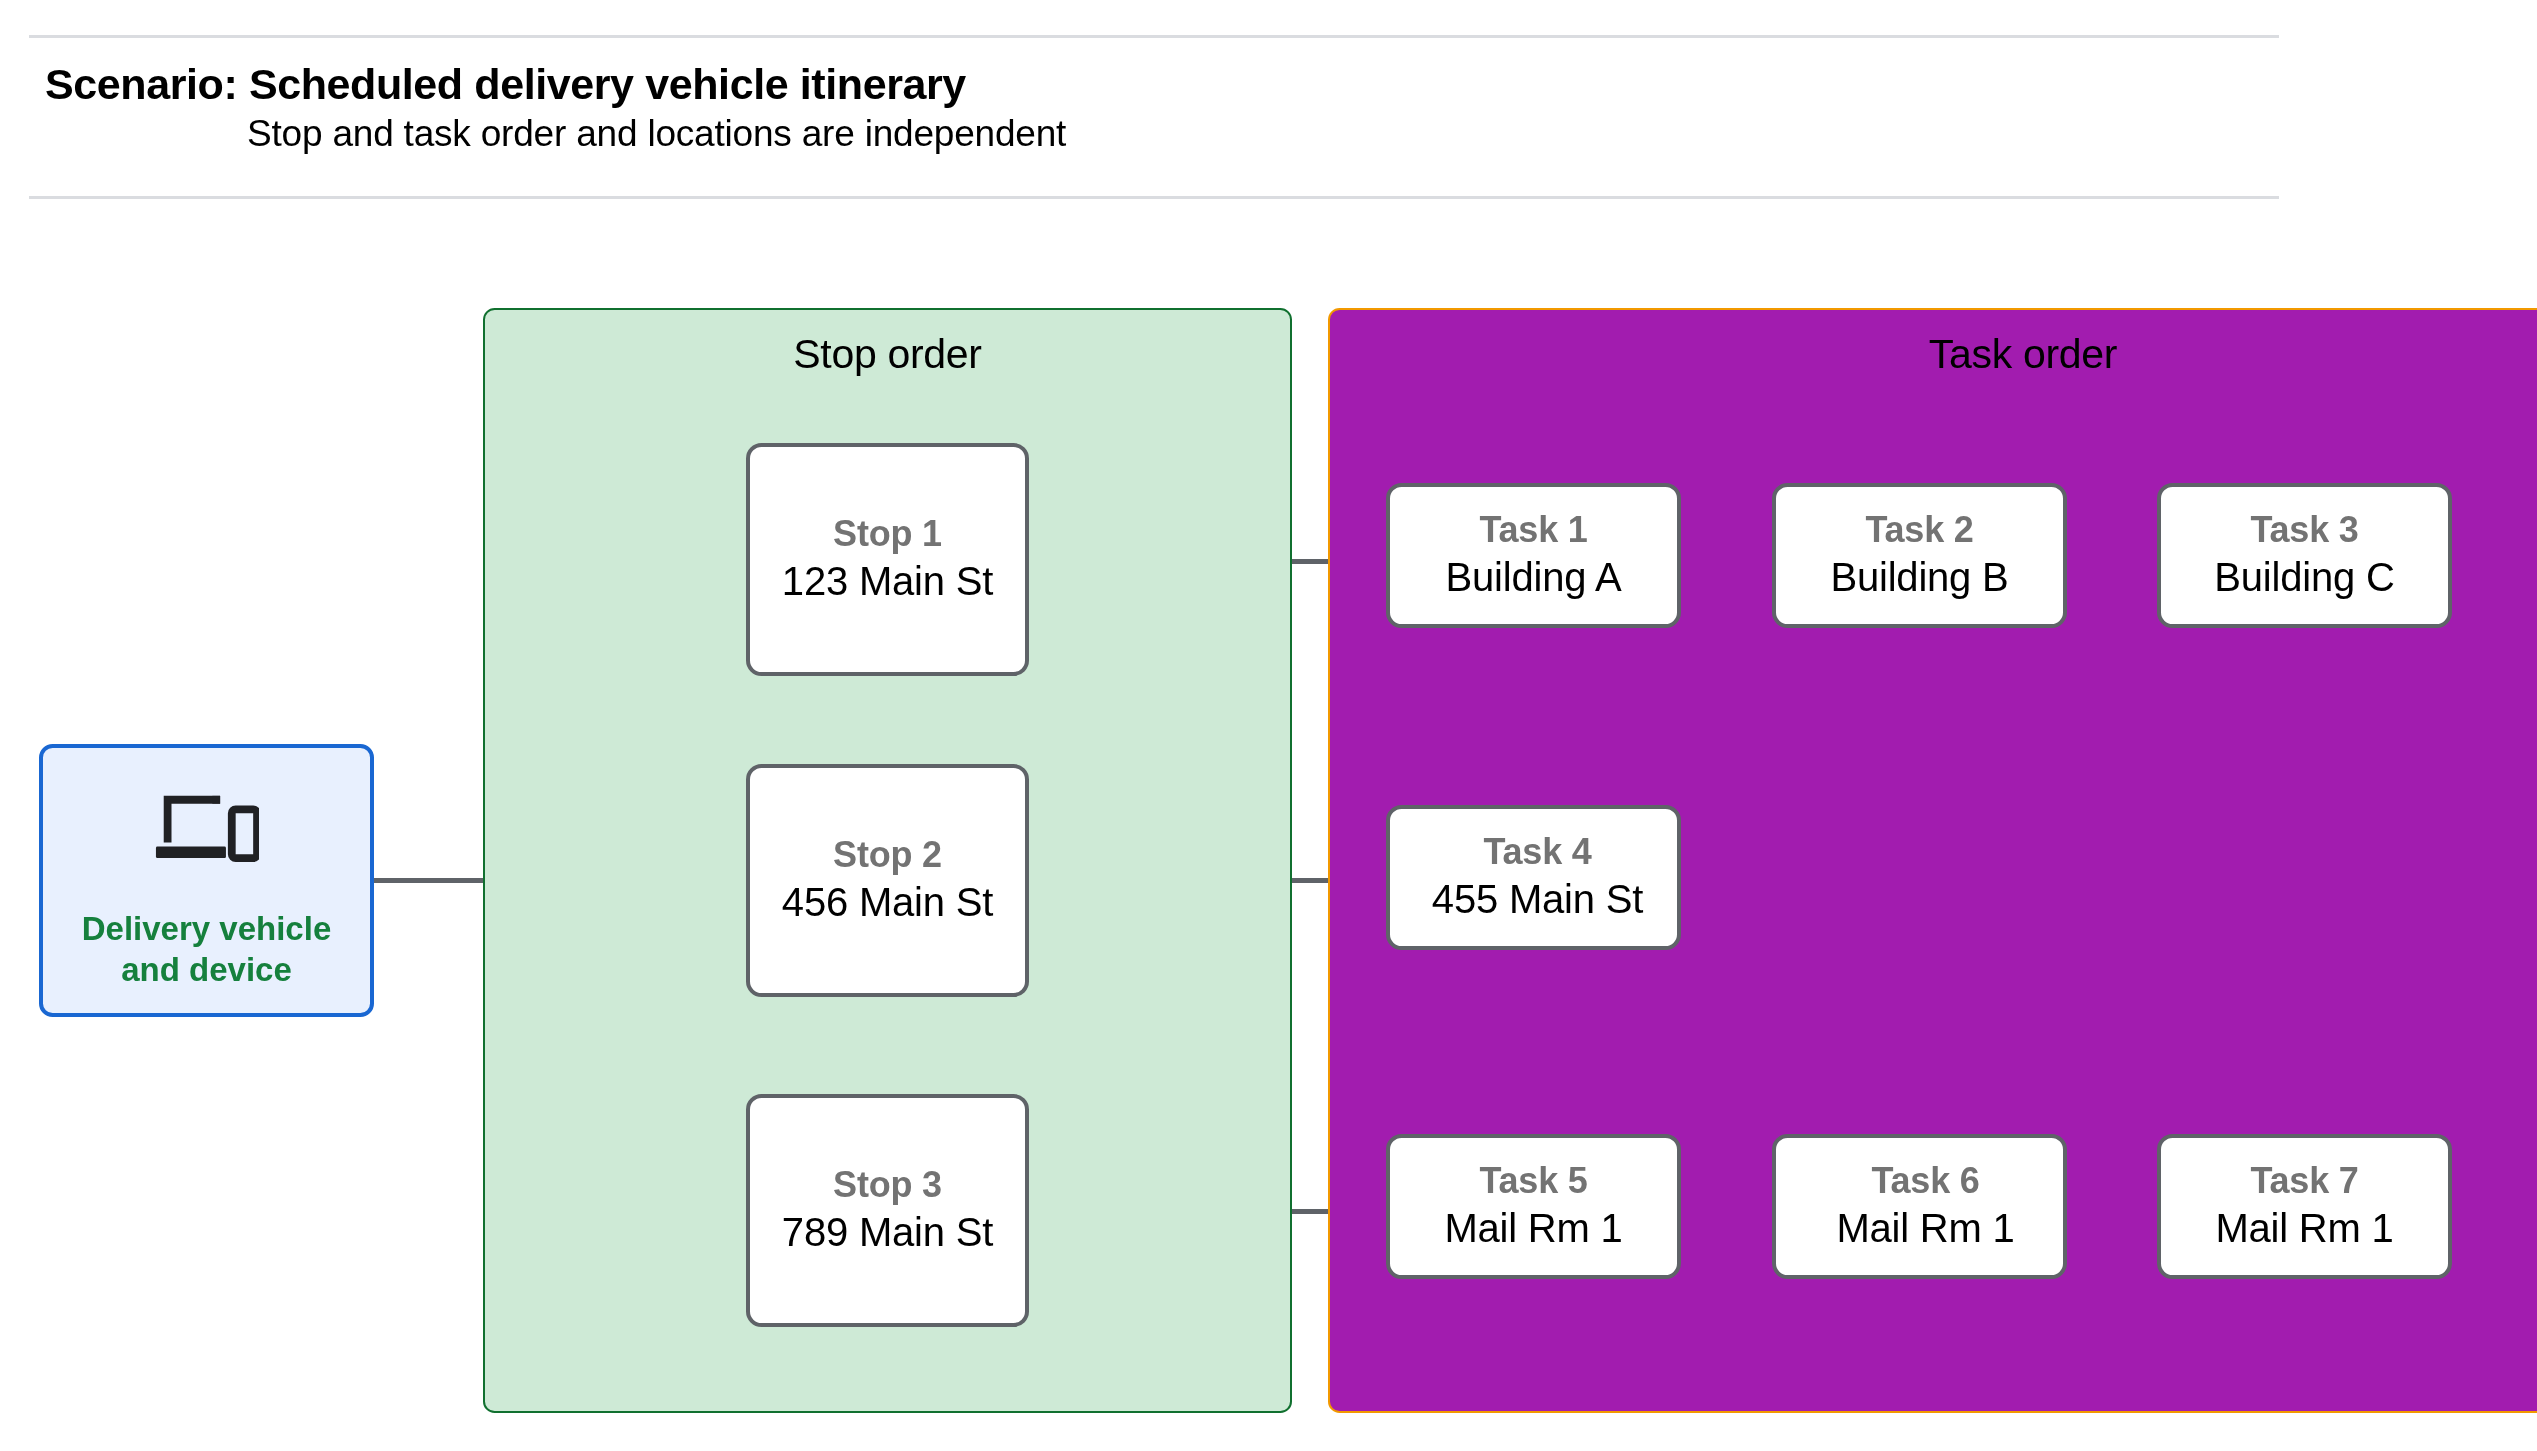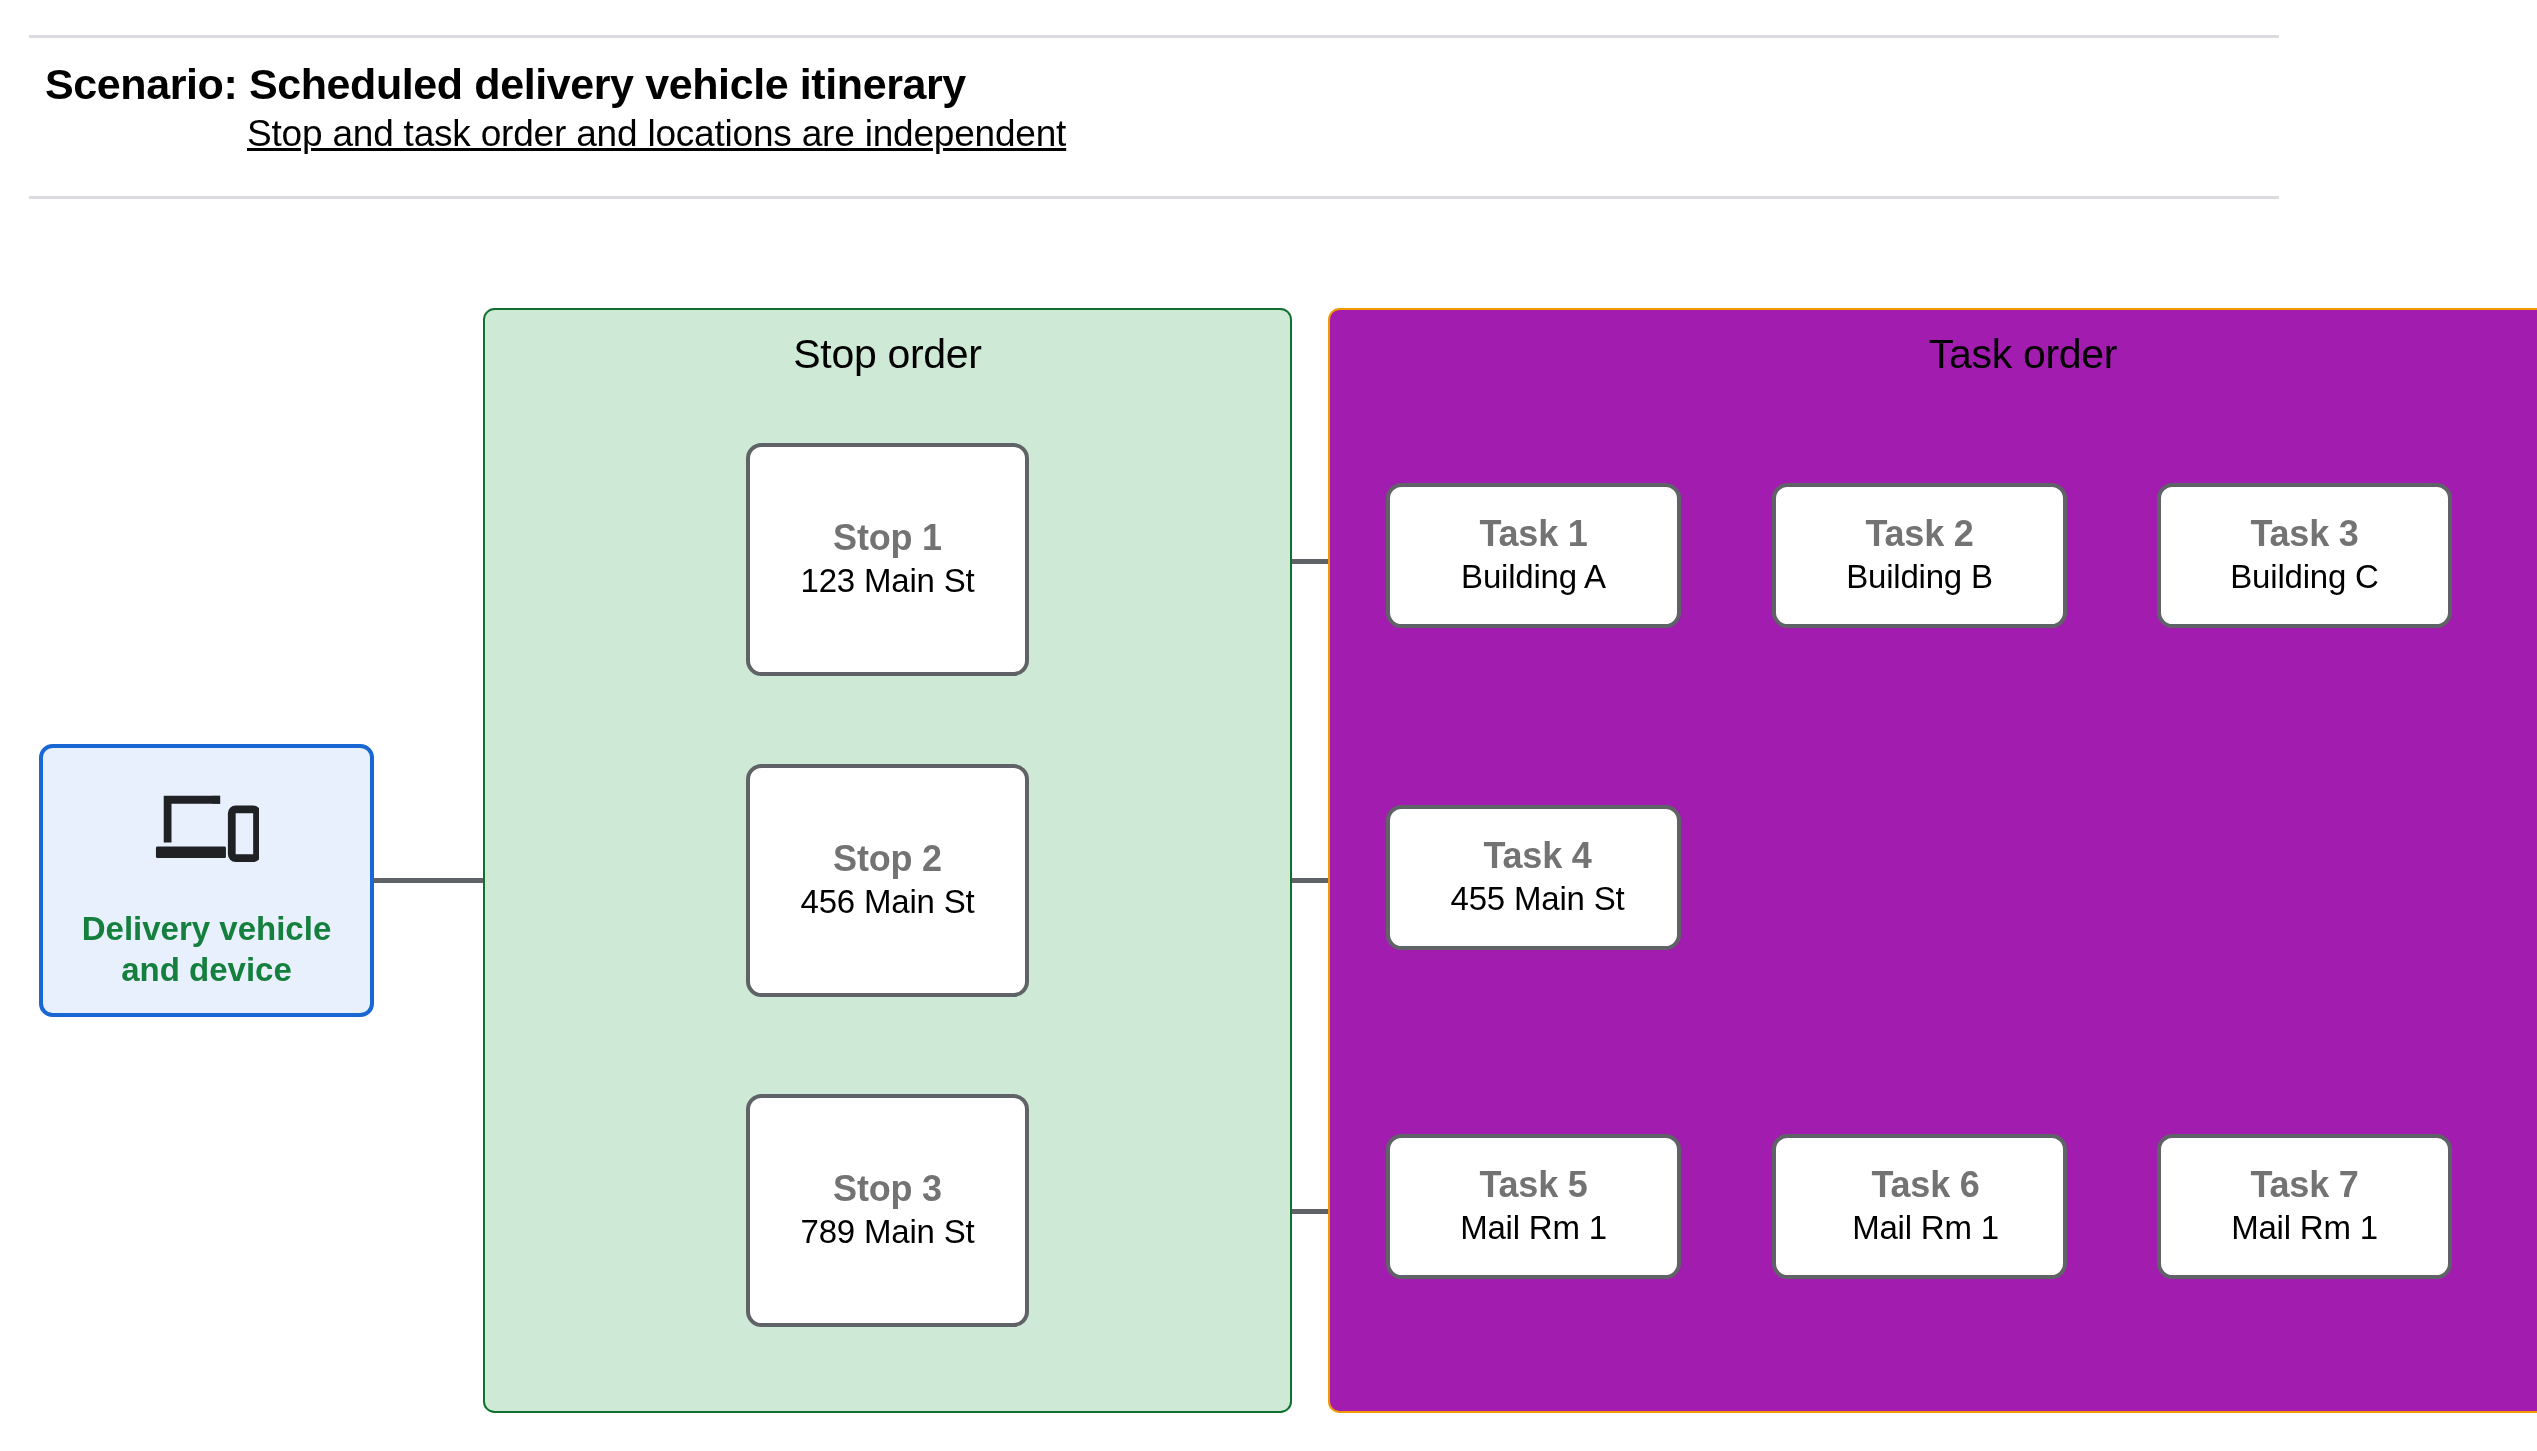--- a/index.html
+++ b/index.html
@@ -45,21 +45,20 @@
   }
   #scenario-subtitle {
     position: absolute;
     left: 247px;
     top: 113px;
     font-size: 37px;
     font-weight: normal;
     letter-spacing: -0.2px;
     white-space: nowrap;
     color: #000000;
-    text-decoration: underline;
   }
 
   
   .panel {
     position: absolute;
     border-radius: 11.6px;
     box-sizing: border-box;
   }
   #stop-order-panel {
     left: 483px;
@@ -144,21 +143,21 @@
     justify-content: center;
   }
   .node .node-title {
     font-size: 36px;
     font-weight: bold;
     color: #737373;
     line-height: 1.05;
     letter-spacing: -0.2px;
   }
   .node .node-sub {
-    font-size: 33px;
+    font-size: 40px;
     font-weight: normal;
     color: #000000;
     line-height: 1.15;
     margin-top: 5.8px;
     letter-spacing: -0.2px;
   }
   .stop-node {
     width: 283px;
     height: 233px;
   }

